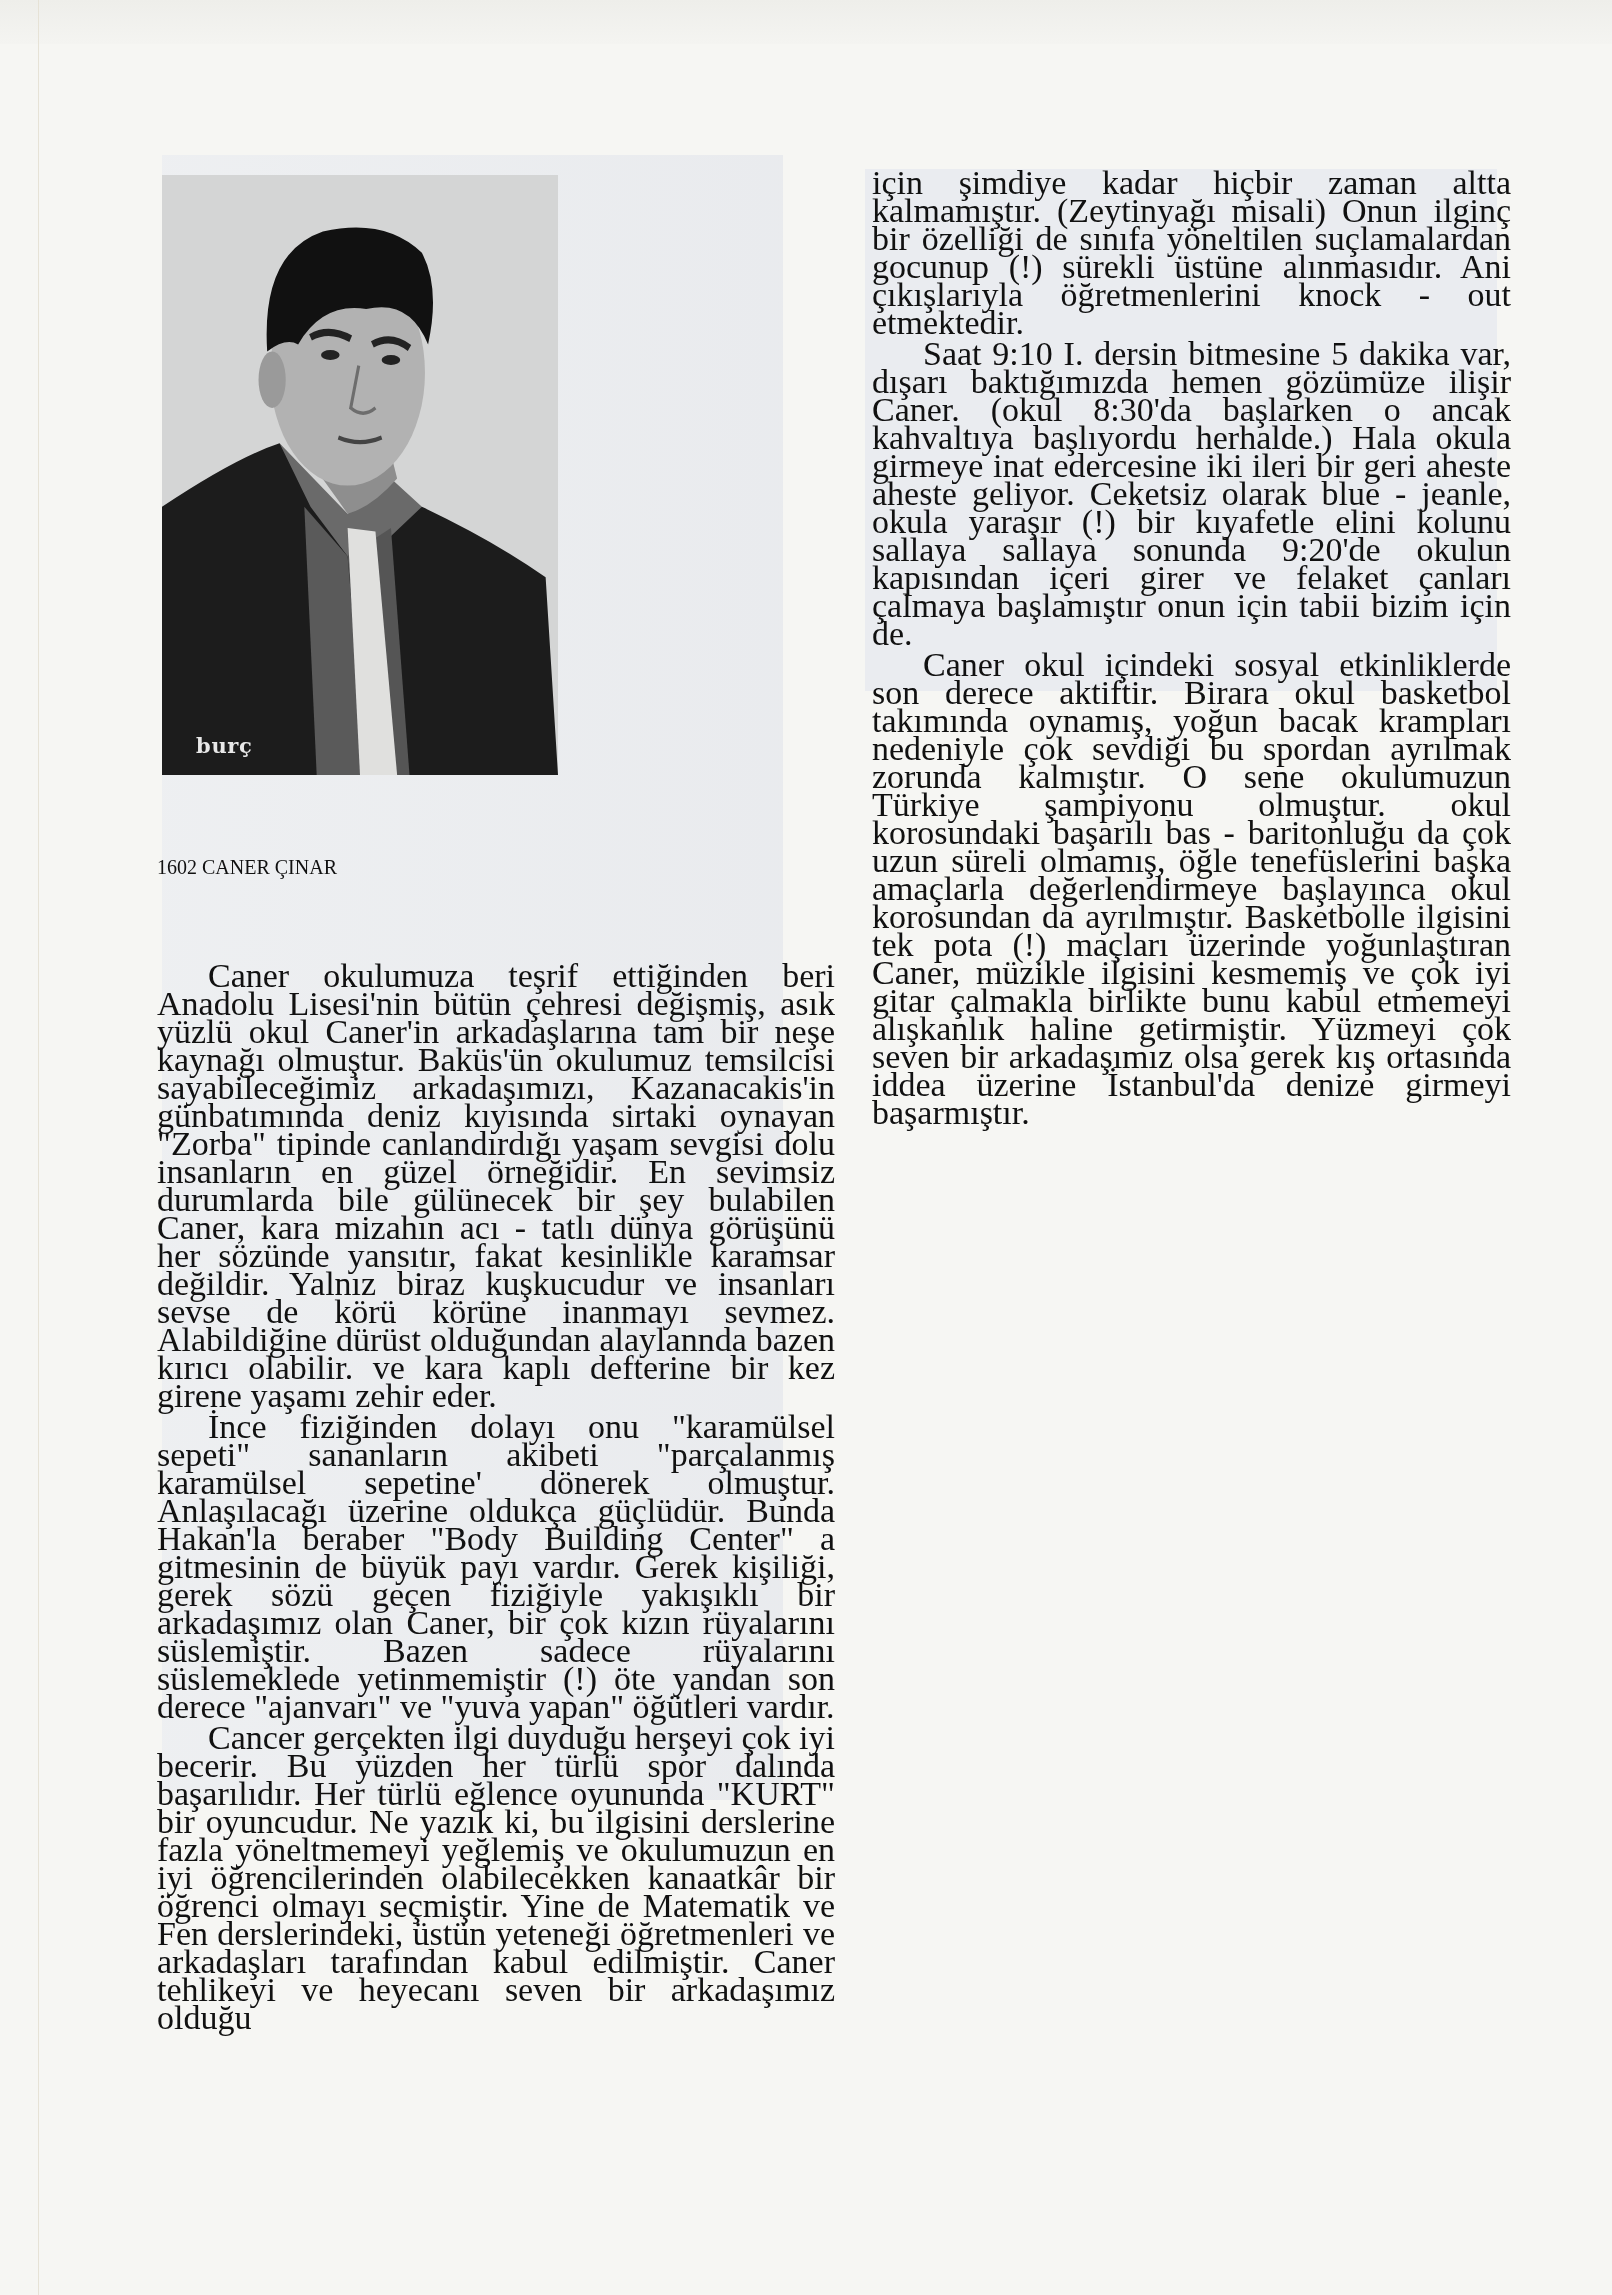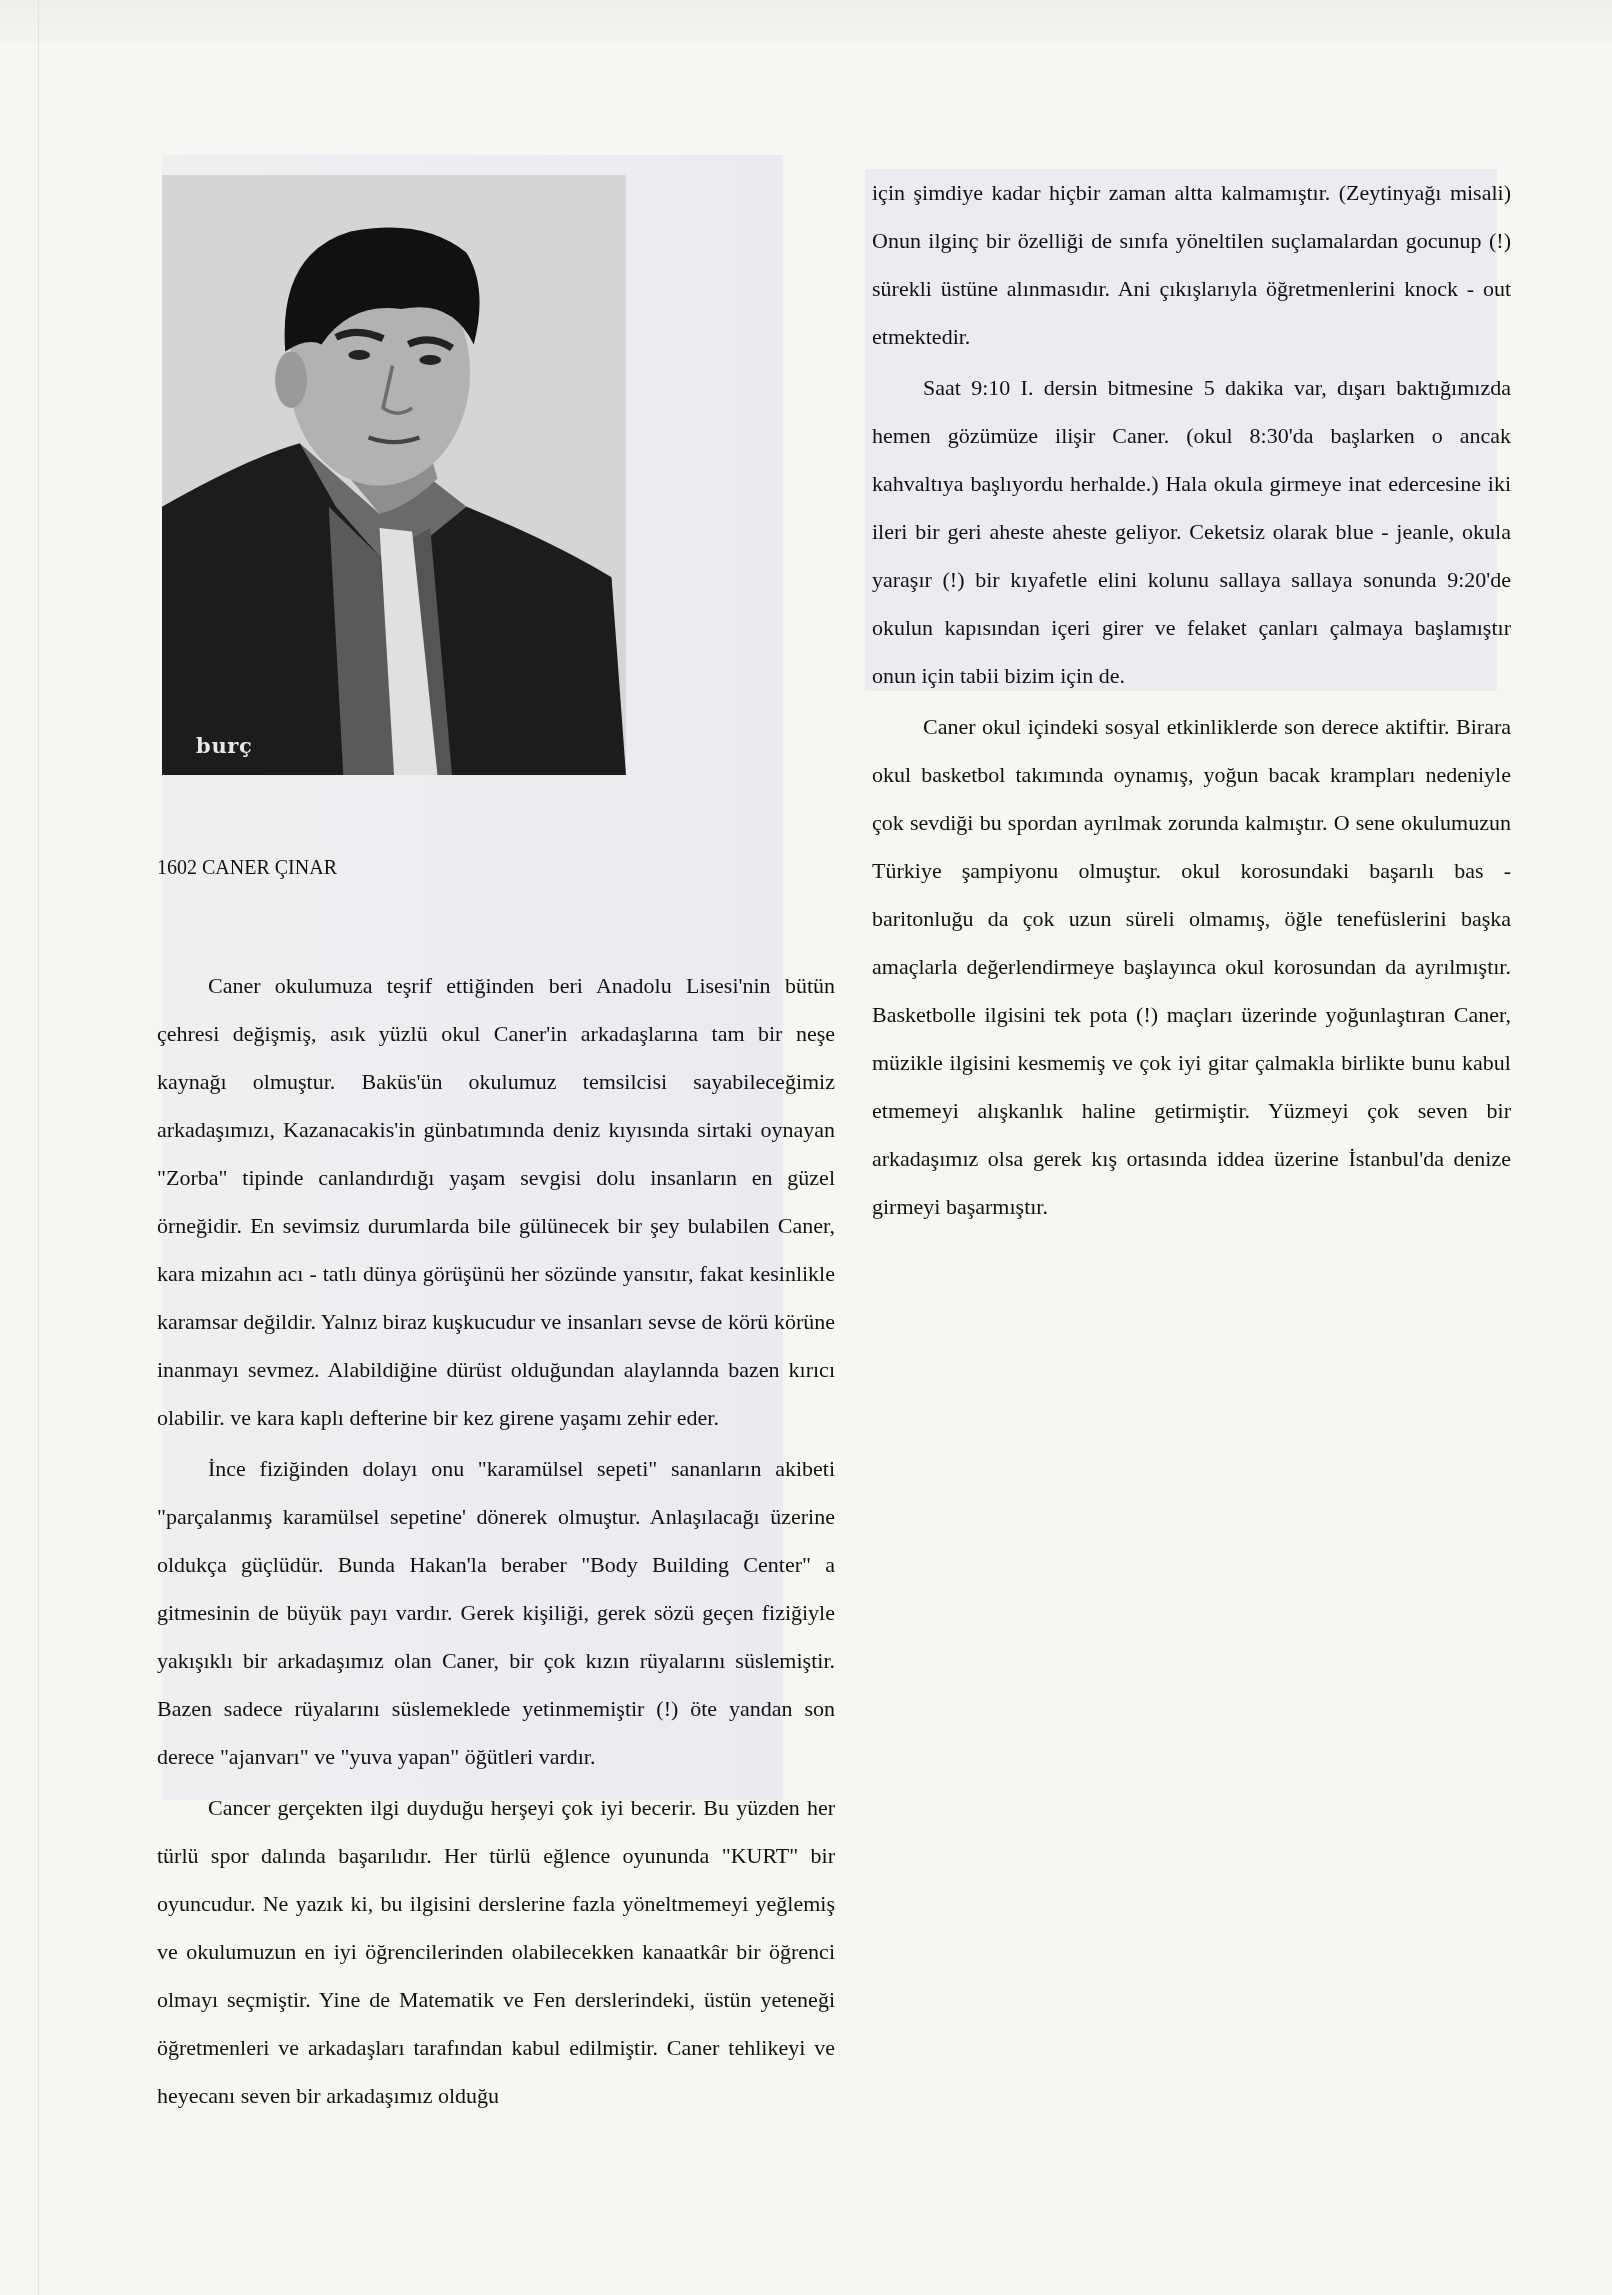--- a/index.html
+++ b/index.html
@@ -21,43 +21,43 @@
     background: linear-gradient(#eeeeea, #f4f4f1);
   }
   
   .tint {
     position: absolute; background: #e9ebee; opacity: 0.85;
   }
   .tint-left  { left: 162px;  top: 155px;  width: 621px;  height: 1645px; background: linear-gradient(90deg,#eceef1,#e7e9ed); }
   .tint-right { left: 865px; top: 169px;  width: 632px;  height: 522px;  background: #e8eaee; }
 
   .photo {
-    position: absolute; left: 162px; top: 175px; width: 464px; height: 600px;
+    position: absolute; left: 162px; top: 175px; width: 396px; height: 600px;
     background: #d5d6d6;
     overflow: hidden;
   }
   .photo svg { width: 100%; height: 100%; display: block; }
   .photo-stamp {
     position: absolute; left: 34px; bottom: 17px;
     color: #e8e8e8; font-size: 21px; font-family: "DejaVu Serif", serif; font-weight: bold;
     letter-spacing: 0.7px;
   }
 
   .heading {
     position: absolute; left: 157px; top: 856px;
     font-size: 20px; font-weight: normal; letter-spacing: 0px;
     font-family: "Liberation Serif", "DejaVu Serif", serif;
     margin: 0;
   }
 
   .col {
     position: absolute;
     font-family: "Liberation Serif", "DejaVu Serif", serif;
-    font-size: 22px;
-    line-height: 48px;
+    font-size: 34px;
+    line-height: 28px;
     text-align: justify;
     hyphens: manual;
   }
   .col-left  { left: 157px;  top: 962px; width: 678px; }
   .col-right { left: 872px; top: 169px;  width: 639px; }
   .col p { margin: 0 0 2.8px 0; text-indent: 51px; }
   .col p.cont { text-indent: 0; }
 </style>
 </head>
 <body>

